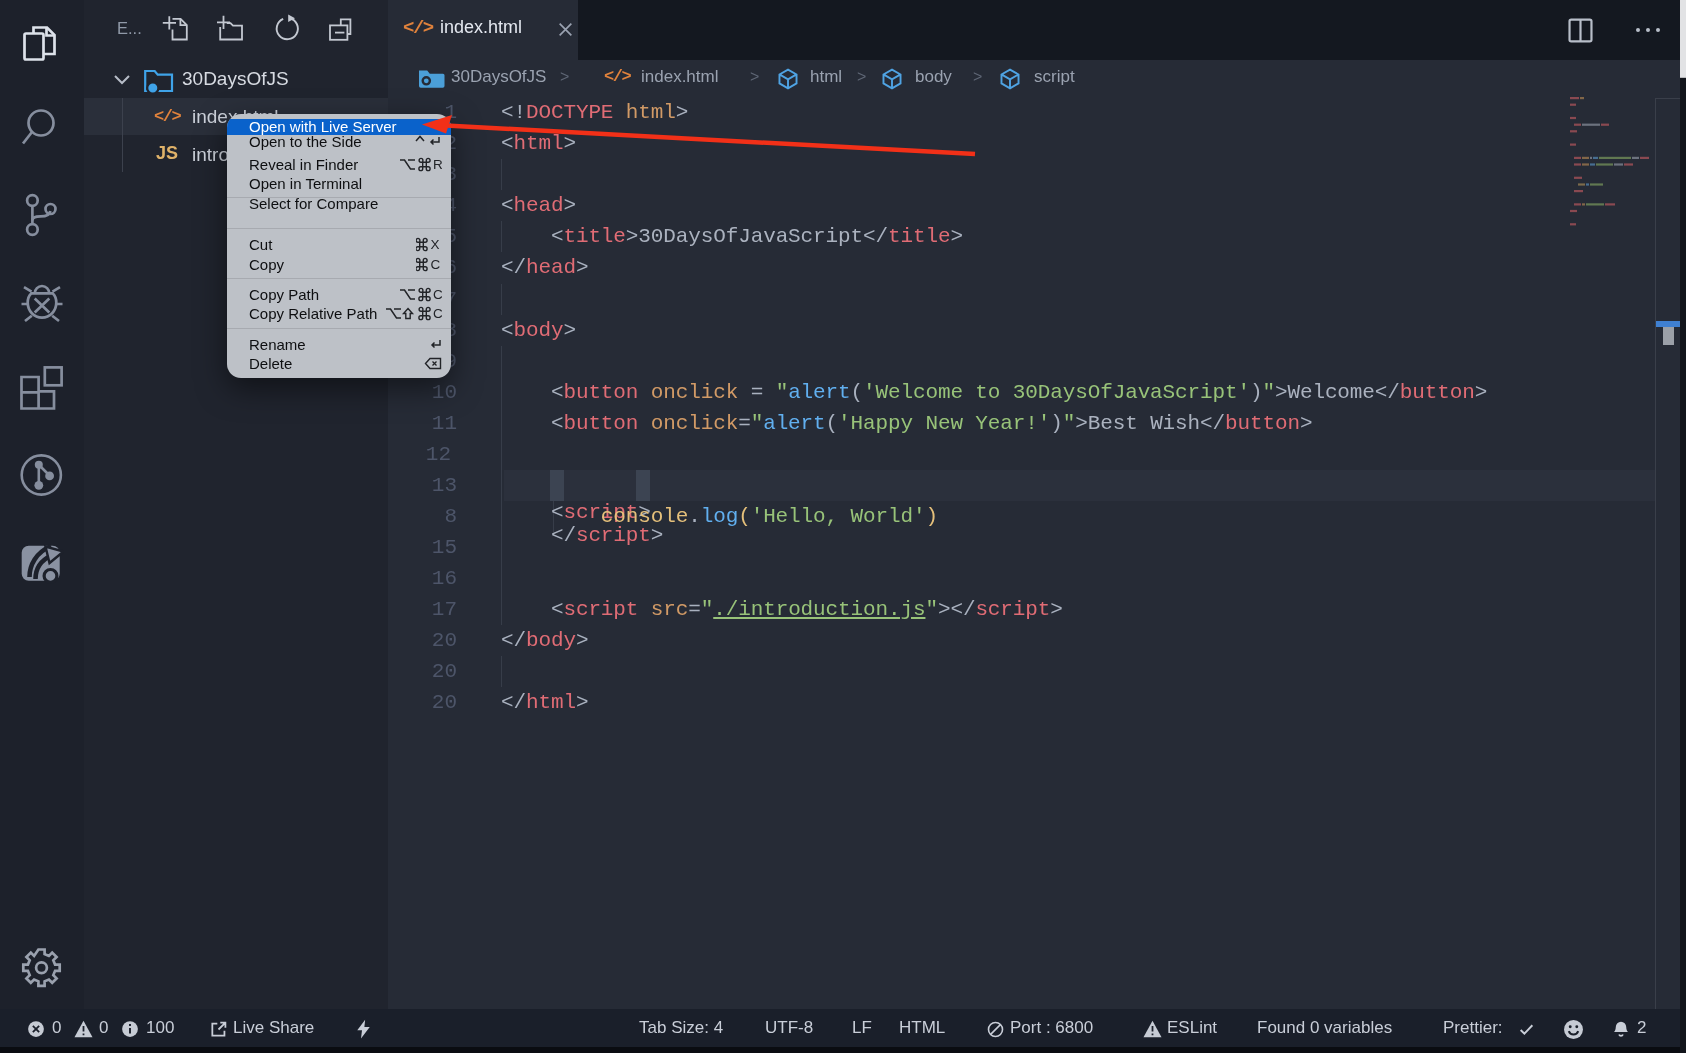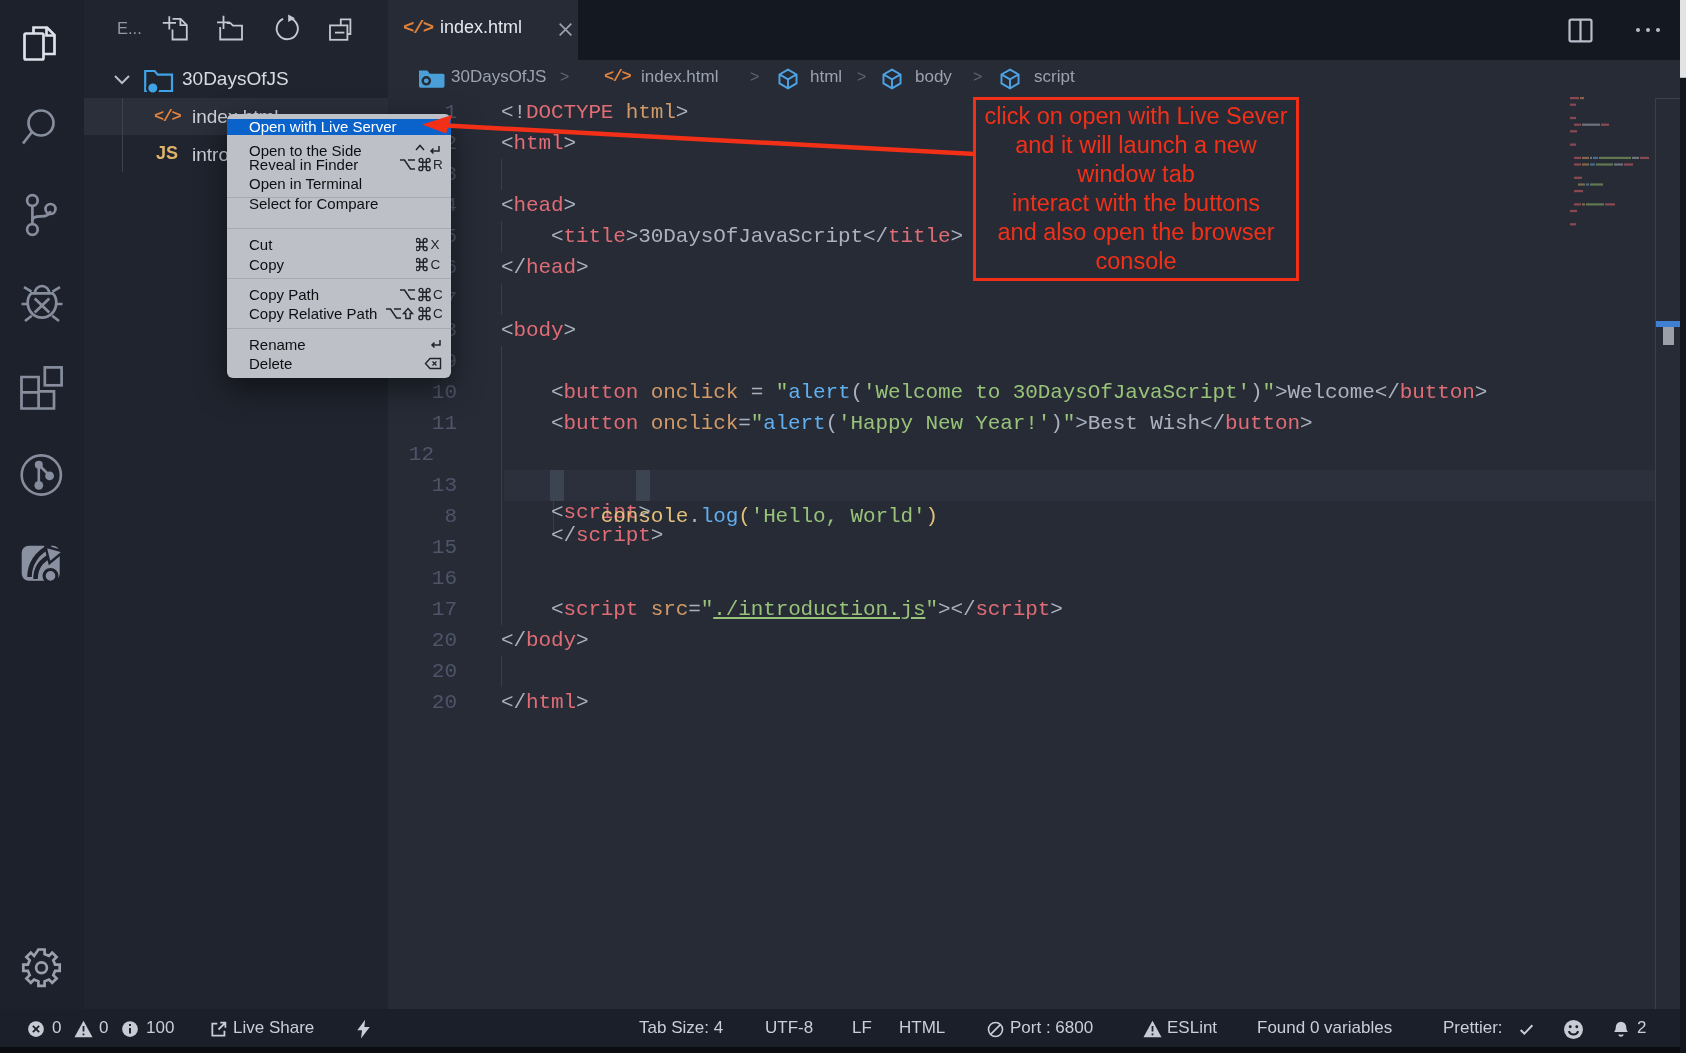--- a/index.html
+++ b/index.html
@@ -28,21 +28,21 @@
 .s { color:#98c379; } 
 .f { color:#61afef; } 
 .y { color:#e5c07b; } 
 .p { color:#a9b1bf; } 
 .u { text-decoration:underline; }
 .guide { position:absolute; width:1px; background:#373d49; z-index:1; }
 #linehl { left:504px; top:470px; width:1152px; height:31px; background:#2b303c; z-index:1; }
 .brbox { position:absolute; top:470px; height:31px; background:#3c4452; z-index:1; }
 .slabel { font-size:19px; color:#ccd1da; }
 
-#menu { left:227px; top:114px; width:224px; height:264px; background:#bdc1c7; border-radius:6px; box-shadow:0 10px 30px rgba(0,0,0,.5); z-index:6; overflow:hidden; }
+#menu { left:227px; top:114px; width:224px; height:264px; background:#bdc1c7; border-radius:14px; box-shadow:0 10px 30px rgba(0,0,0,.5); z-index:6; overflow:hidden; }
 .mrow { position:absolute; left:0; width:224px; height:19px; line-height:19px; font-size:15px; color:#0e0f11; padding-left:22px; }
 .mshort { position:absolute; right:9px; top:0; height:19px; line-height:19px; color:#222428; }
 .msep { position:absolute; left:0; width:224px; height:1px; background:#a7aab0; }
 #mhl { position:absolute; left:0; top:4.8px; width:224px; height:15.8px; background:#0a62cb; }
 
 #redbox { left:973px; top:97px; width:326px; height:184px; border:3px solid #f23018; z-index:7; color:#f23018; font-size:23.5px; line-height:29px; text-align:center; padding-top:2px; }
 #arrowsvg { left:0; top:0; width:1686px; height:1053px; z-index:8; pointer-events:none; }
 
 .st { position:absolute; top:1009px; height:38px; line-height:38px; color:#c9ced8; font-size:17px; z-index:4; }
 .ic { position:absolute; z-index:4; }
@@ -262,21 +262,21 @@
     <div class="lnum" style="left:397px;top:128px">2</div>
     <div class="lnum" style="left:397px;top:159px">3</div>
     <div class="lnum" style="left:397px;top:190px">4</div>
     <div class="lnum" style="left:397px;top:221px">5</div>
     <div class="lnum" style="left:397px;top:252px">6</div>
     <div class="lnum" style="left:397px;top:284px">7</div>
     <div class="lnum" style="left:397px;top:315px">8</div>
     <div class="lnum" style="left:397px;top:346px">9</div>
     <div class="lnum" style="left:397px;top:377px">10</div>
     <div class="lnum" style="left:397px;top:408px">11</div>
-    <div class="lnum" style="left:374px;top:439px">12</div>
+    <div class="lnum" style="left:391px;top:439px">12</div>
     <div class="lnum" style="left:397px;top:470px">13</div>
     <div class="lnum" style="left:397px;top:501px">8</div>
     <div class="lnum" style="left:397px;top:532px">15</div>
     <div class="lnum" style="left:397px;top:563px">16</div>
     <div class="lnum" style="left:397px;top:594px">17</div>
     <div class="lnum" style="left:397px;top:625px">20</div>
     <div class="lnum" style="left:397px;top:656px">20</div>
     <div class="lnum" style="left:397px;top:687px">20</div>
     <div class="guide" style="left:501px;top:159px;height:31px"></div>
     <div class="guide" style="left:501px;top:221px;height:31px"></div>
@@ -338,21 +338,21 @@
     <div class="abs" style="left:84px;top:98px;width:304px;height:37px;background:#2a2f3a;z-index:2"></div>
     <span class="abs codeicon" style="left:154px;top:107px;font-size:17px;z-index:3">&lt;/&gt;</span>
     <span class="abs slabel" style="left:192px;top:106px;z-index:3">index.html</span>
     <span class="abs" style="left:156px;top:143px;font-size:18px;font-weight:bold;color:#dfb269;z-index:3;font-family:'Liberation Sans',sans-serif">JS</span>
     <span class="abs slabel" style="left:192px;top:144px;z-index:3">introduction.js</span>
     <div class="abs" style="left:122px;top:98px;width:1px;height:74px;background:#3c414d;z-index:3"></div>
   </div>
   <div class="abs" id="menu">
     <div id="mhl"></div>
       <div class="mrow" style="top:3px;color:#fff">Open with Live Server</div>
-    <div class="mrow" style="top:27px">Open to the Side<span class="mshort"><svg width="30" height="15" viewBox="0 0 30 15" style="vertical-align:-2px">
+    <div class="mrow" style="top:18px">Open to the Side<span class="mshort"><svg width="30" height="15" viewBox="0 0 30 15" style="vertical-align:-2px">
             <path d="M4 7 L8 2.5 L12 7" fill="none" stroke="#222428" stroke-width="1.5"></path>
             <path d="M27 3 v5 H19 M21.5 5.5 L19 8 l2.5 2.5" fill="none" stroke="#222428" stroke-width="1.5"></path>
           </svg></span></div>
     <div class="mrow" style="top:40.5px">Reveal in Finder<span class="mshort"><svg width="44" height="15" viewBox="0 0 44 15" style="vertical-align:-2px">
             <path d="M2 3 h4.5 l6 9 h4.5 M10 3 h7" fill="none" stroke="#222428" stroke-width="1.5"></path>
             <path d="M24.7 5.2 H23 a1.9 1.9 0 1 1 1.9-1.9 z m0 0 h3.6 m0 0 V3.3 a1.9 1.9 0 1 1 1.9 1.9 z m0 4.6 h-3.6 m0 0 v1.9 a1.9 1.9 0 1 1 -1.9 -1.9 z m3.6 0 V5.2 m0 4.6 h1.9 a1.9 1.9 0 1 1 -1.9 1.9 z M24.7 5.2 v4.6" fill="none" stroke="#222428" stroke-width="1.4"></path>
             <text x="35" y="12" font-size="13.5" fill="#222428" font-family="Liberation Sans">R</text>
           </svg></span></div>
     <div class="mrow" style="top:59.5px">Open in Terminal</div>
     <div class="msep" style="top:83px"></div>
@@ -380,18 +380,17 @@
           </svg></span></div>
     <div class="msep" style="top:214px"></div>
     <div class="mrow" style="top:221px">Rename<span class="mshort"><svg width="14" height="15" viewBox="0 0 14 15" style="vertical-align:-2px">
             <path d="M12 3 v5 H4 M6.5 5.5 L4 8 l2.5 2.5" fill="none" stroke="#222428" stroke-width="1.5"></path>
           </svg></span></div>
     <div class="mrow" style="top:240px">Delete<span class="mshort"><svg width="18" height="15" viewBox="0 0 18 15" style="vertical-align:-2px">
             <path d="M6 2.5 H16.5 V12.5 H6 L1.5 7.5 Z" fill="none" stroke="#222428" stroke-width="1.4"></path>
             <path d="M8.5 5.5 l4 4 M12.5 5.5 l-4 4" stroke="#222428" stroke-width="1.3"></path>
           </svg></span></div>
   </div>
-  <div class="abs" id="redbox">click on open with Live Sever<br>and it will launch a new<br>window tab<br>interact with the buttons<br>and also open the browser<br>console</div>
   <svg class="abs" id="arrowsvg" viewBox="0 0 1686 1053">
     <line x1="446" y1="125.5" x2="975" y2="154" stroke="#f23018" stroke-width="4.5"></line>
     <polygon points="422,124.5 452,115 446,133.5" fill="#f23018"></polygon>
   </svg>
 </div>
 
 </body></html>

